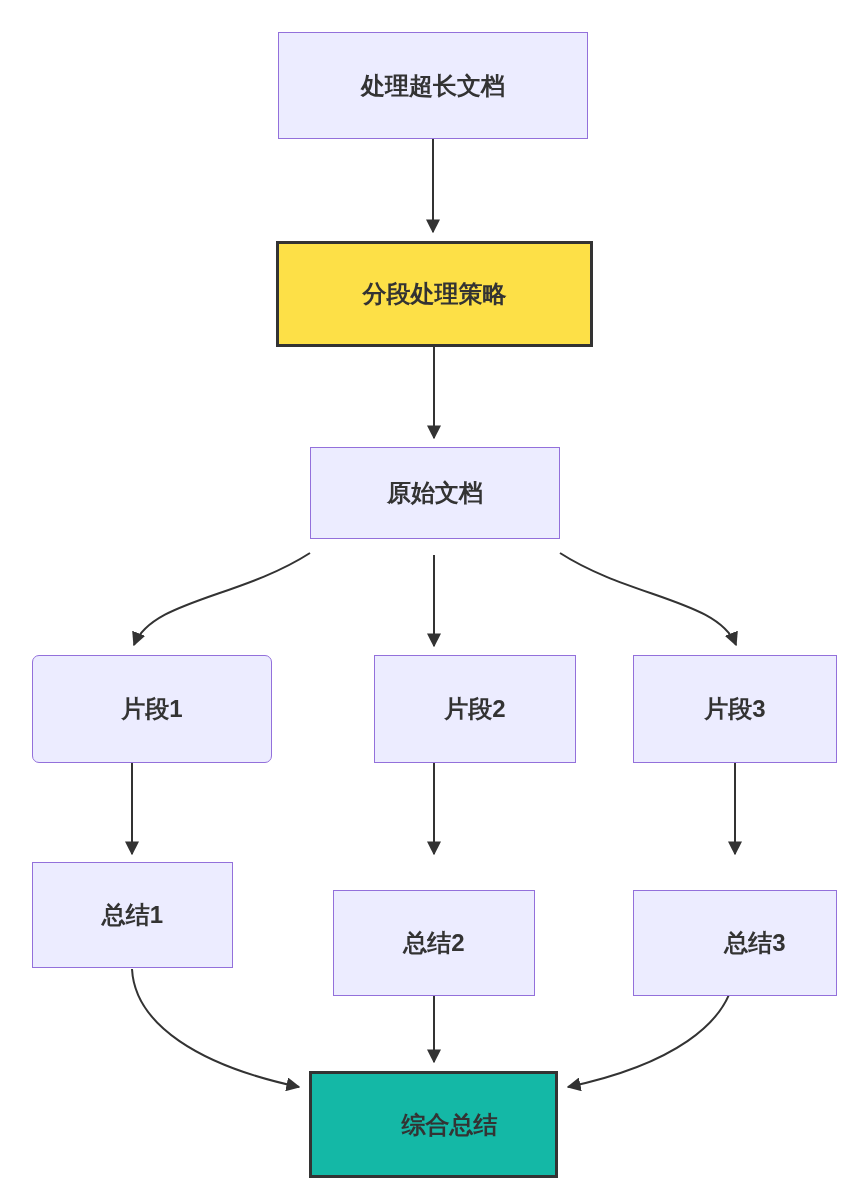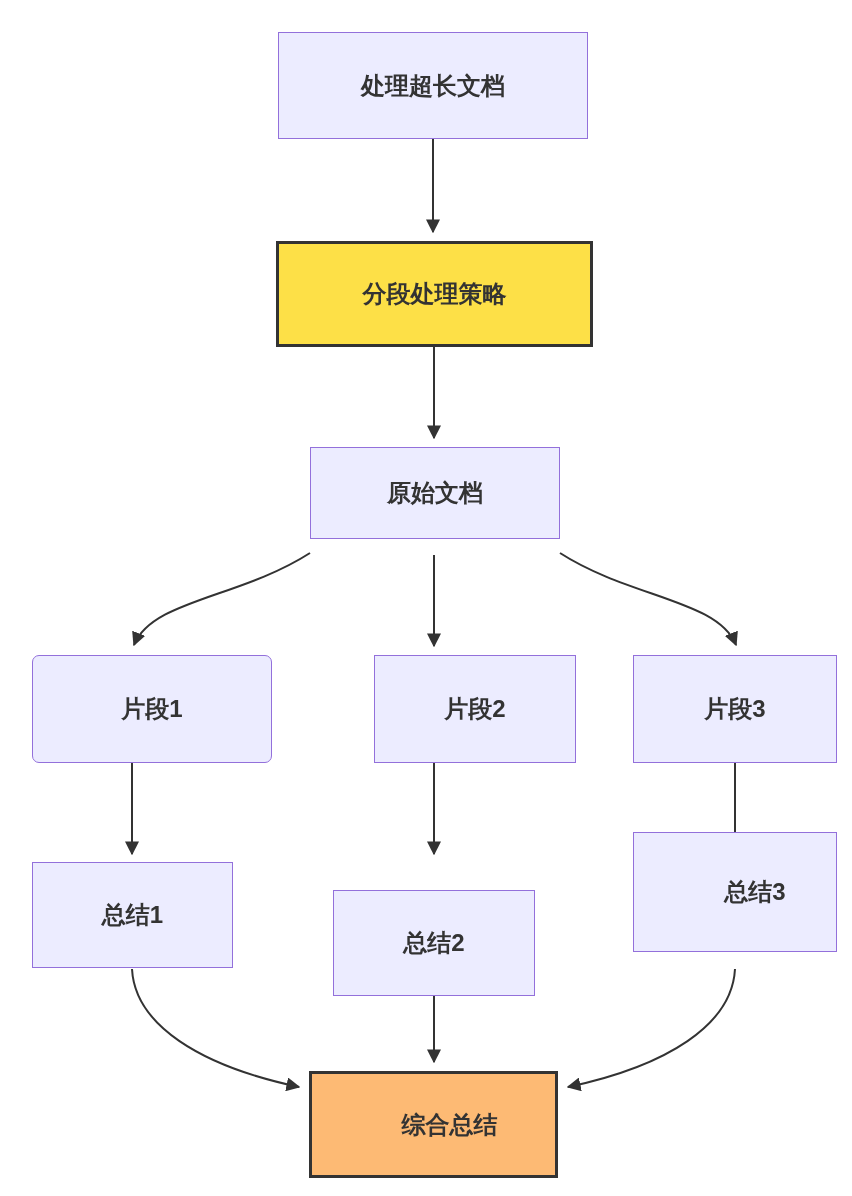--- a/index.html
+++ b/index.html
@@ -32,34 +32,34 @@
     background: #ECECFF;
     border: 1.5px solid #9370DB;
     text-align: center;
     font-weight: bold;
   }
   .node.bold-border {
     background: #fde047;
     border: 3.5px solid #333333;
   }
   .node.result {
-    background: #fdba74;
+    background: #14b8a6;
     border: 3.5px solid #333333;
     padding-left: 32px;
   }
   
   #n-a  { left: 278px; top: 32px;   width: 310px; height: 107px; }
   #n-b  { left: 276px; top: 241px;  width: 317px; height: 106px; }
   #n-c  { left: 310px; top: 447px;  width: 250px; height: 92px; }
   #n-d1 { left: 32px;  top: 655px;  width: 240px; height: 108px; border-radius: 7px; }
   #n-d2 { left: 333px; top: 655px;  width: 202px; height: 108px; margin-left: 41px; }
   #n-d3 { left: 633px; top: 655px;  width: 204px; height: 108px; }
   #n-e1 { left: 32px;  top: 862px;  width: 201px; height: 106px; }
   #n-e2 { left: 333px; top: 890px;  width: 202px; height: 106px; }
-  #n-e3 { left: 633px; top: 832px;  width: 204px; height: 120px; padding-left: 40px; }
+  #n-e3 { left: 633px; top: 890px;  width: 204px; height: 106px; padding-left: 40px; }
   #n-f  { left: 309px; top: 1071px; width: 249px; height: 107px; }
 </style>
 </head>
 <body>
 
 <div class="canvas">
 
   <svg class="edges" viewBox="0 0 852 1196" xmlns="http://www.w3.org/2000/svg">
     <defs>
       <marker id="arrow" viewBox="0 0 10 10" refX="9" refY="5" markerWidth="7" markerHeight="7" orient="auto-start-reverse">

